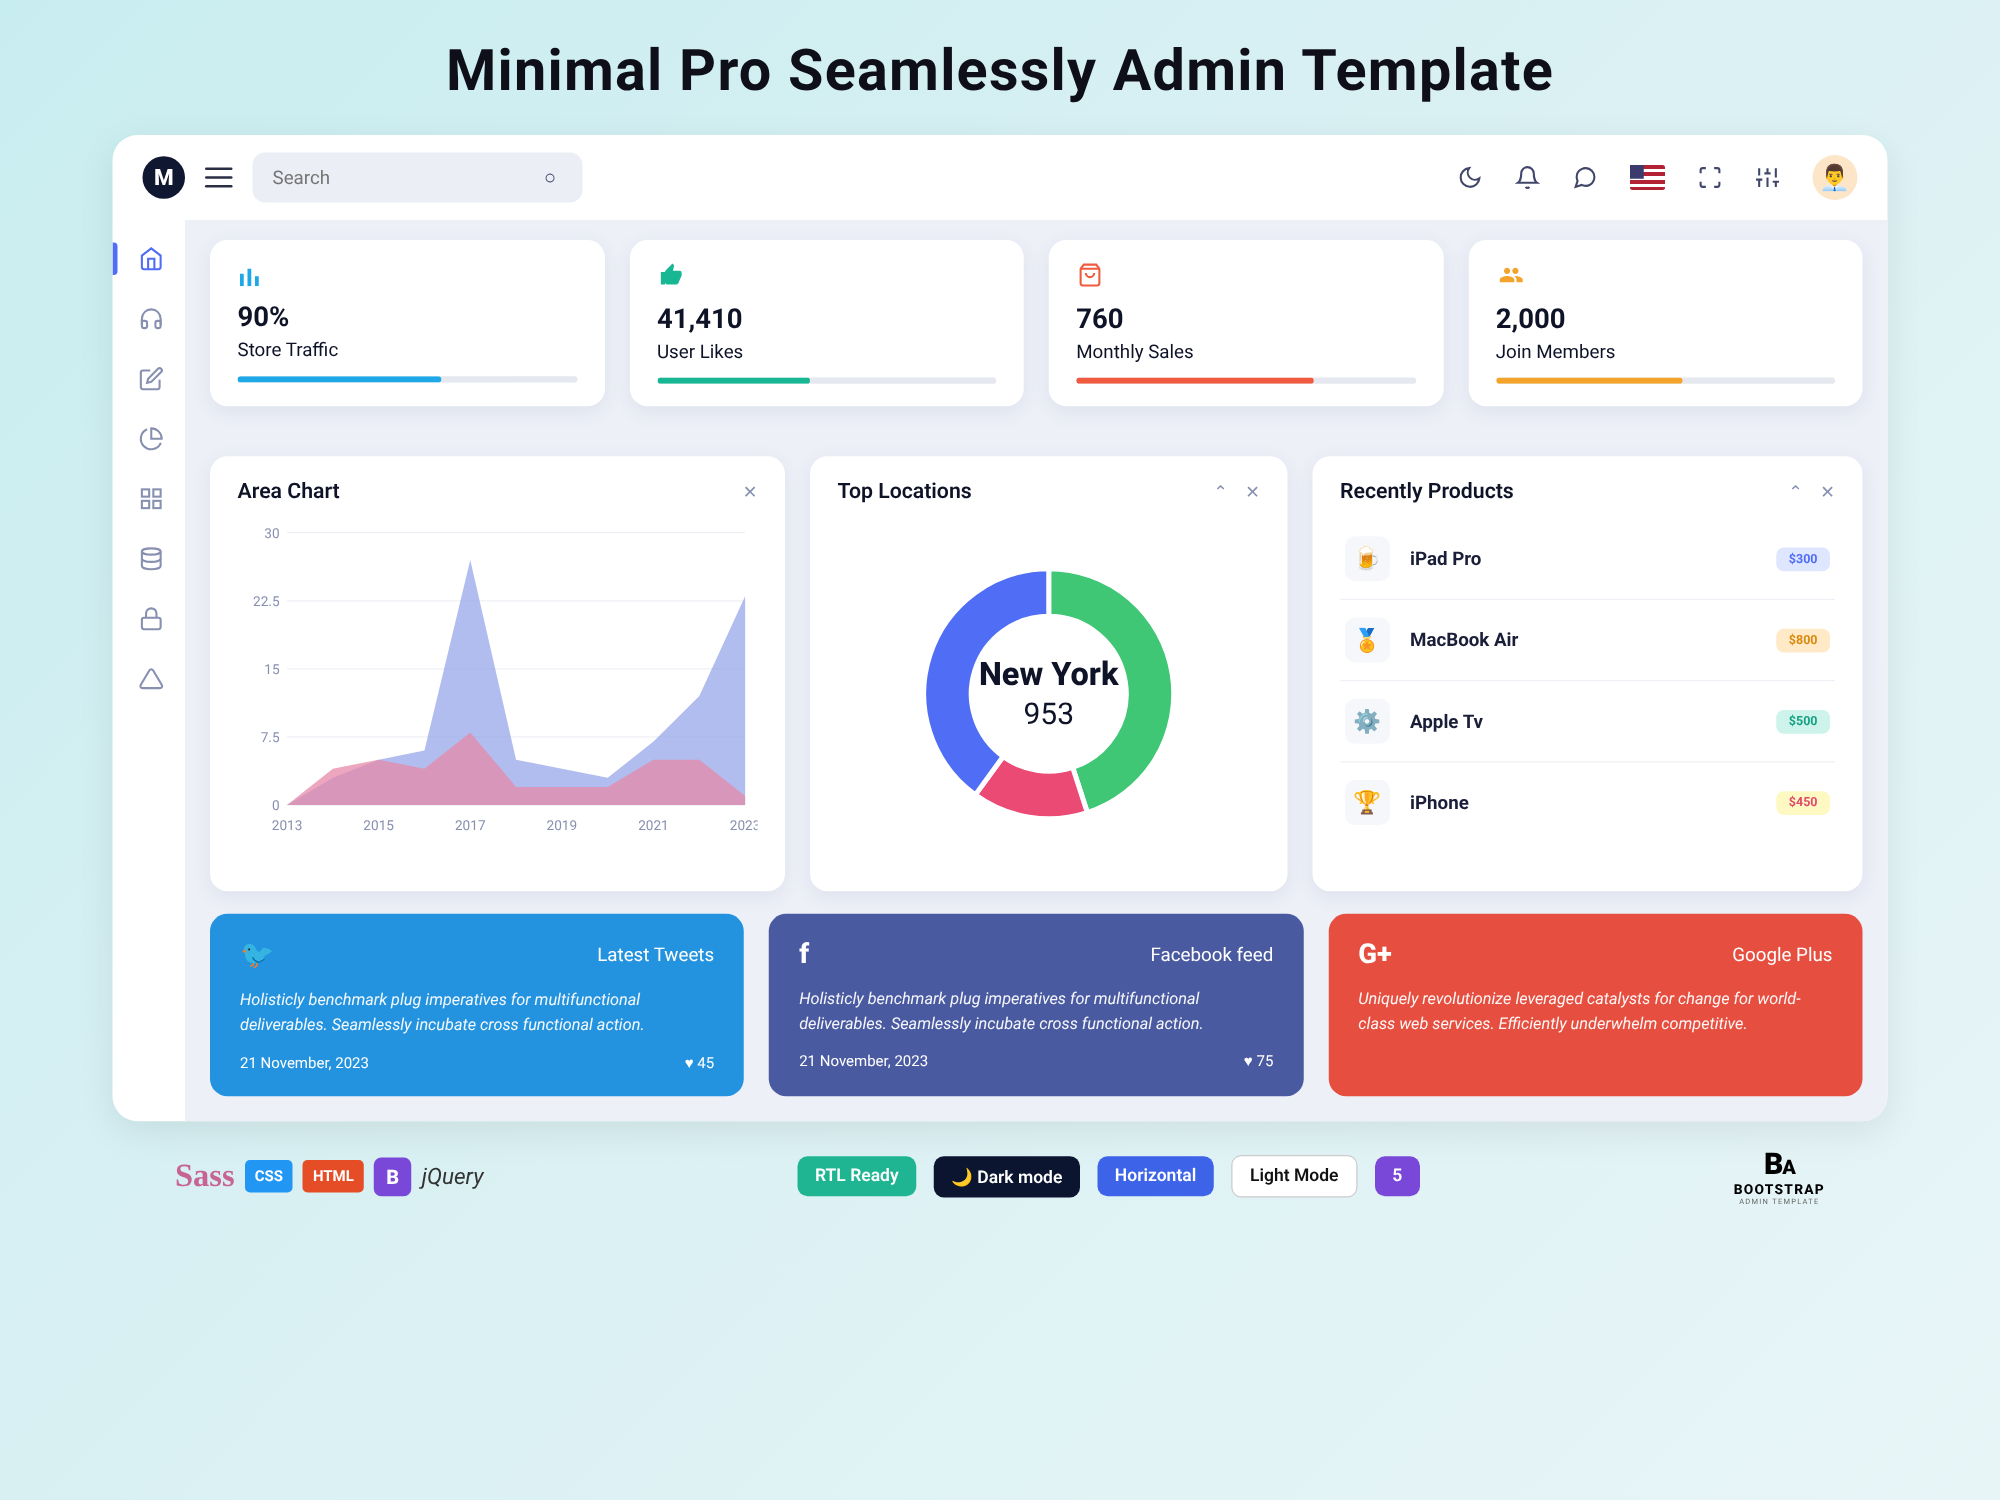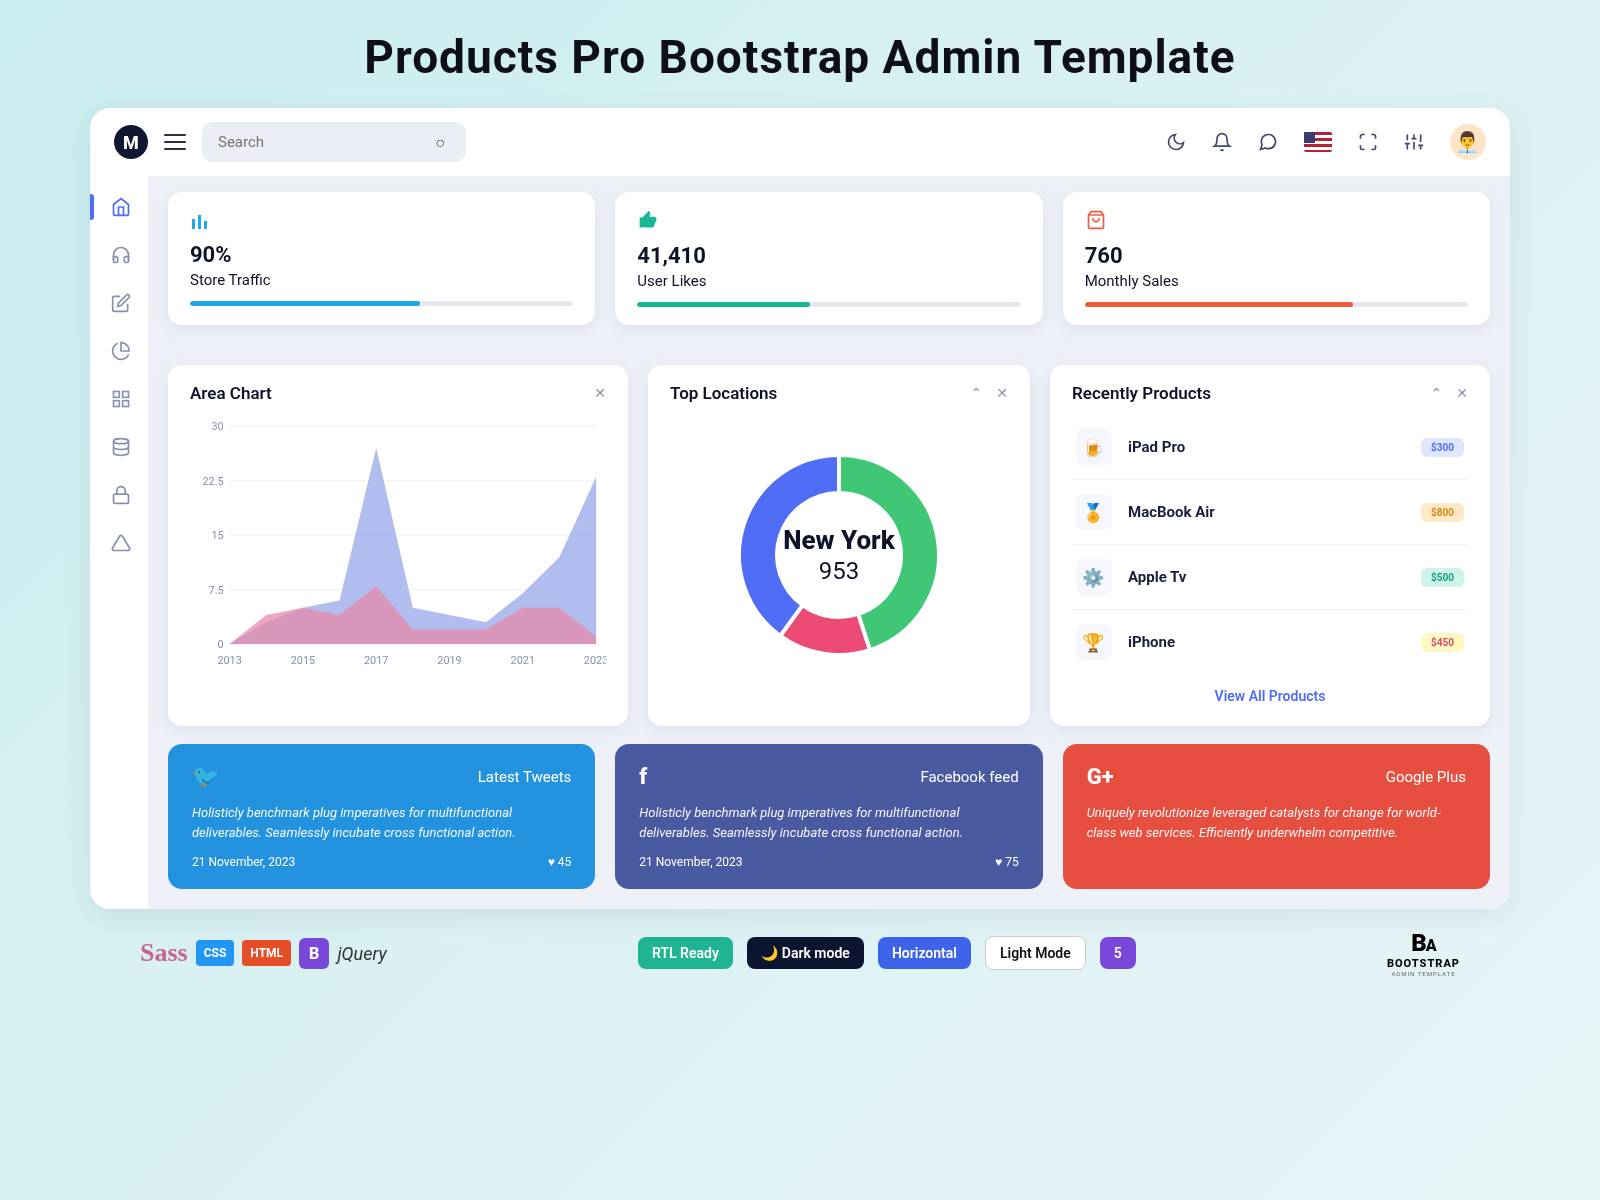--- a/index.html
+++ b/index.html
@@ -61,21 +61,21 @@
 .donut-wrap { display:flex;align-items:center;justify-content:center;height:280px;position:relative; }
 .donut-center { position:absolute;text-align:center; }
 .donut-city { font-size:26px;font-weight:800;color:#0f1328; }
 .donut-val { font-size:24px;color:#0f1328;margin-top:2px; }
 svg.area-svg { width:100%;height:260px; }
 .axis-text { font-size:11px;fill:#8890b0; }
 </style>
 </head>
 <body>
 
-<div class="page-title">Products Pro Bootstrap Admin Template</div>
+<div class="page-title">Minimal Pro Seamlessly Admin Template</div>
 
 <div class="app-window">
   <div class="topbar">
     <div class="logo-circle">M</div>
     <div class="hamburger">
         <span></span>
         <span></span>
         <span></span>
       </div>
     <div class="search-box">
@@ -206,20 +206,30 @@
           <div class="stat-card">
     <div class="stat-icon" style="color:#f05a3f"><svg width="22" height="20" viewBox="0 0 24 24" fill="none" stroke="currentColor" stroke-width="2">
                 <path d="M6 2L3 6v14a2 2 0 0 0 2 2h14a2 2 0 0 0 2-2V6l-3-4z"></path>
                 <line x1="3" y1="6" x2="21" y2="6"></line>
                 <path d="M16 10a4 4 0 0 1-8 0"></path>
               </svg></div>
     <div class="stat-value">760</div>
     <div class="stat-label">Monthly Sales</div>
     <div class="progress">
               <div class="progress-bar" style="width:70%;background:#f05a3f"></div>
+            </div>
+  </div>
+          <div class="stat-card">
+    <div class="stat-icon" style="color:#f5a42b"><svg width="24" height="20" viewBox="0 0 24 24" fill="currentColor">
+                <path d="M16 11c1.66 0 2.99-1.34 2.99-3S17.66 5 16 5c-1.66 0-3 1.34-3 3s1.34 3 3 3zm-8 0c1.66 0 2.99-1.34 2.99-3S9.66 5 8 5C6.34 5 5 6.34 5 8s1.34 3 3 3zm0 2c-2.33 0-7 1.17-7 3.5V19h14v-2.5c0-2.33-4.67-3.5-7-3.5zm8 0c-.29 0-.62.02-.97.05 1.16.84 1.97 1.97 1.97 3.45V19h6v-2.5c0-2.33-4.67-3.5-7-3.5z"></path>
+              </svg></div>
+    <div class="stat-value">2,000</div>
+    <div class="stat-label">Join Members</div>
+    <div class="progress">
+              <div class="progress-bar" style="width:55%;background:#f5a42b"></div>
             </div>
   </div>
         </div>
 
       <div class="mid-row">
         <div class="card area-card">
           <div class="card-head">
             <div class="card-title">Area Chart</div>
             <div class="card-actions">
                 <span>✕</span>
@@ -291,21 +301,20 @@
     <div class="product-emoji">⚙️</div>
     <div class="product-name">Apple Tv</div>
     <div class="price-badge" style="background:#cdf3ea;color:#17a184">$500</div>
   </div>
               <div class="product-row">
     <div class="product-emoji">🏆</div>
     <div class="product-name">iPhone</div>
     <div class="price-badge" style="background:#fef9c3;color:#e04a6b">$450</div>
   </div>
             </div>
-          <div class="view-all">View All Products</div>
         </div>
       </div>
 
       <div class="social-row" id="social-row">
           <div class="social-card" style="background:#2493df">
     <div class="social-head">
               <span class="social-icon">🐦</span>
               <span class="social-title">Latest Tweets</span>
             </div>
     <div class="social-text">Holisticly benchmark plug imperatives for multifunctional deliverables. Seamlessly incubate cross functional action.</div>

